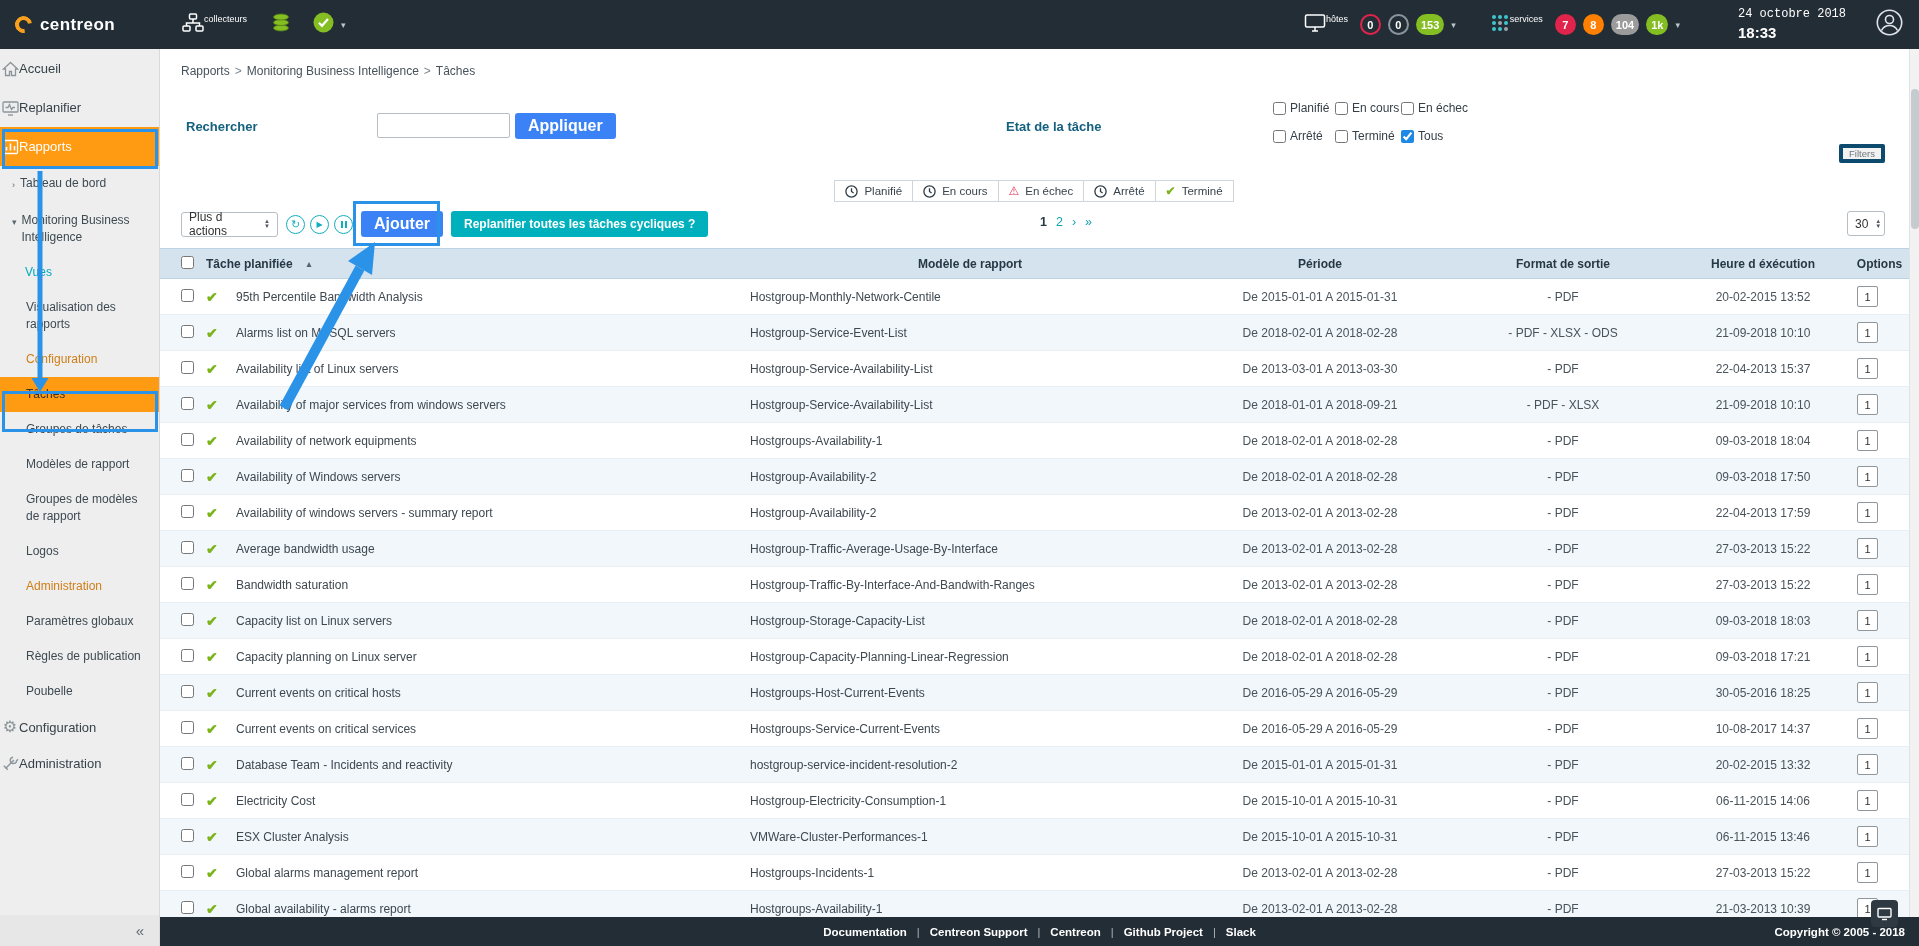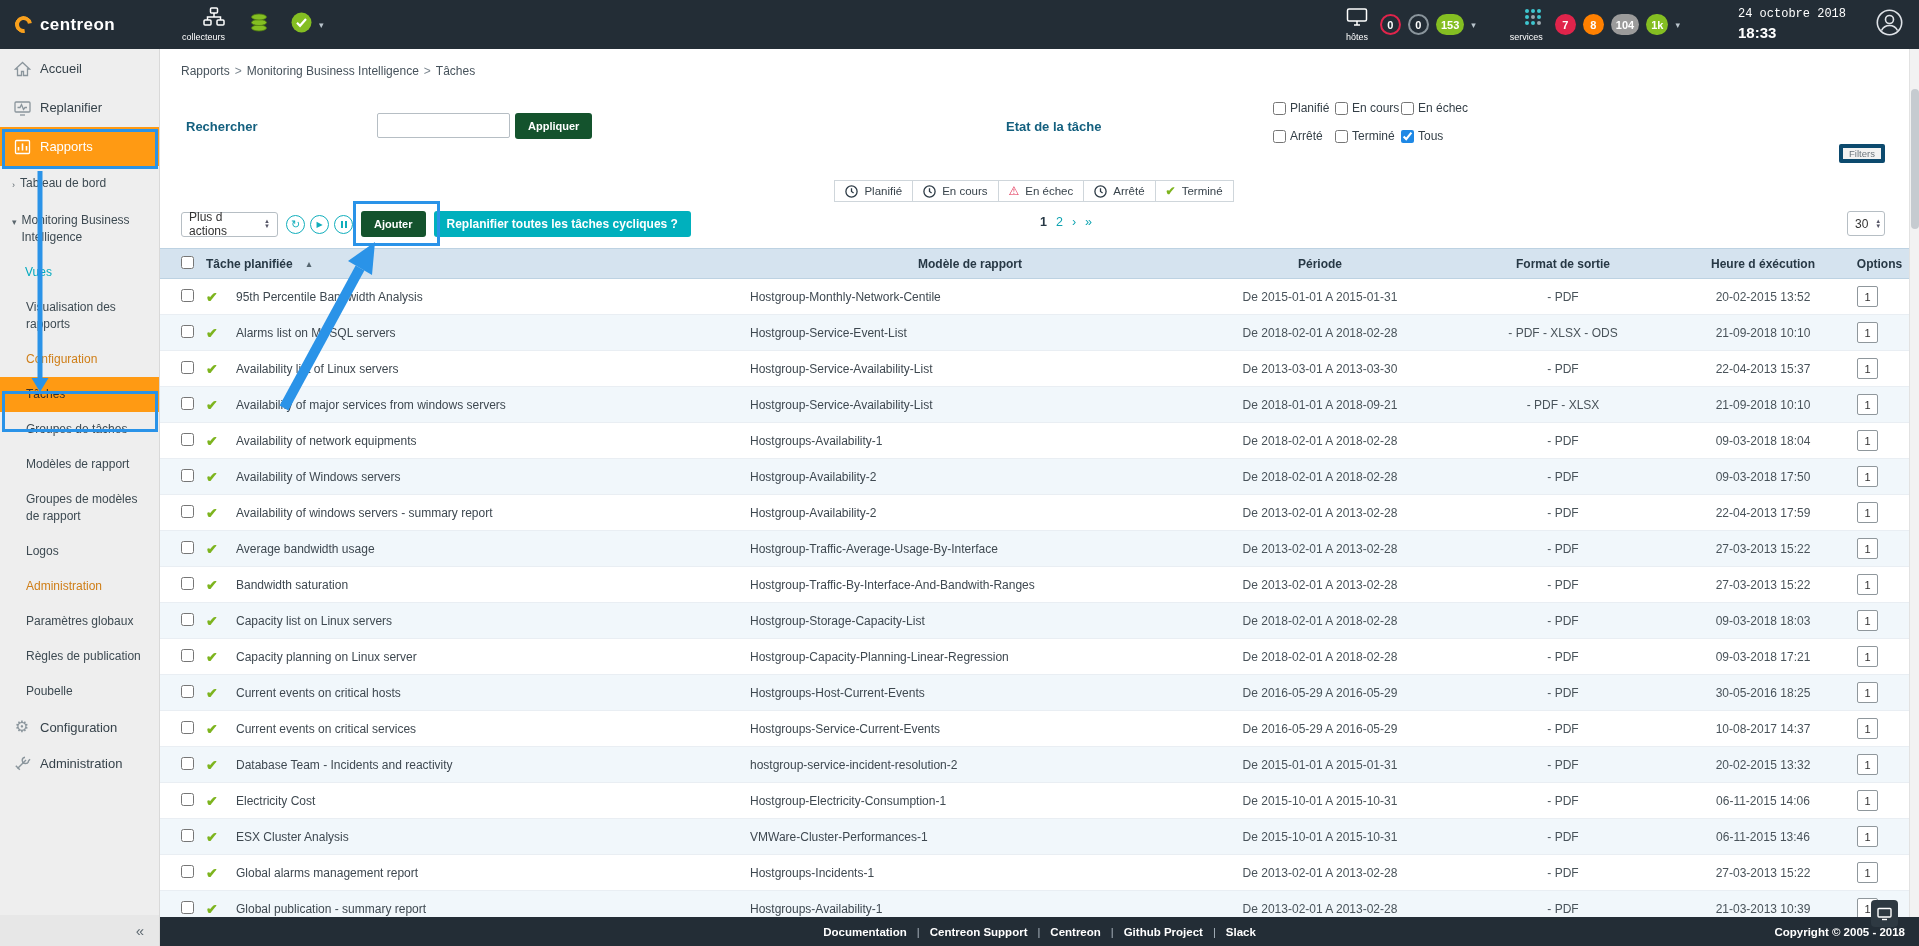--- a/index.html
+++ b/index.html
@@ -4,42 +4,42 @@
 <style>
   *{margin:0;padding:0;box-sizing:border-box;}
   html,body{width:1919px;height:946px;overflow:hidden;font-family:"Liberation Sans",sans-serif;background:#fff;}
   body{position:relative;}
 
   
   #topbar{position:absolute;left:0;top:0;width:1919px;height:49px;background:#232d36;display:flex;align-items:center;color:#fff;z-index:10;}
   .brand{width:160px;height:100%;display:flex;align-items:center;gap:8px;padding-left:15px;cursor:pointer;}
   .brand-c{width:17px;height:17px;border:4px solid #f8a01d;border-right-color:transparent;border-radius:50%;transform:rotate(35deg);}
   .brand-t{font-size:17px;font-weight:bold;letter-spacing:.4px;}
-  .tb-col{display:flex;flex-direction:column;align-items:flex-end;margin-left:22px;cursor:pointer;}
+  .tb-col{display:flex;flex-direction:row;align-items:flex-start;margin-left:22px;cursor:pointer;}
   .tb-label{font-size:9px;margin-top:1px;color:#fff;}
   .tb-ok{display:flex;align-items:center;margin-left:22px;cursor:pointer;}
   .badges{display:flex;align-items:center;gap:7px;margin-left:12px;}
   .badge{min-width:21px;height:21px;border-radius:11px;display:flex;align-items:center;justify-content:center;font-size:11px;font-weight:bold;color:#fff;padding:0 5px;cursor:pointer;}
   .ring-red{border:2px solid #e0244b;}
   .ring-gray{border:2px solid #8a959c;}
   .pill-green{background:#84be22;}
   .solid-red{background:#e0244b;}
   .solid-orange{background:#ff8000;}
   .solid-gray{background:#9b9b9b;}
   .chev{color:#b9c4cc;font-size:9px;margin-left:7px;cursor:pointer;}
   .dt{margin-left:58px;line-height:1.3;}
   .dt .d1{font-size:12px;font-family:Liberation Mono, monospace;}
   .dt .d2{font-size:15px;font-weight:bold;}
   .avatar{margin:0 16px 0 30px;cursor:pointer;display:flex;}
   #hosts-cluster{margin-left:auto;}
   #services-cluster{margin-left:34px;}
 
   
   #sidebar{position:absolute;left:0;top:49px;bottom:0;width:160px;background:#eeeeee;border-right:1px solid #d9d9d9;overflow:hidden;z-index:5;}
-  .sb-item{display:flex;align-items:center;gap:9px;height:39px;padding-left:13px;font-size:13px;color:#36424a;cursor:pointer;}
+  .sb-item{display:flex;align-items:center;height:39px;padding-left:1px;font-size:13px;color:#36424a;cursor:pointer;}
   .sb-item .ic{width:18px;display:flex;align-items:center;justify-content:center;color:#8a959c;}
   .sb-item.active{background:#ff9a13;color:#fff;}
   .sb-item.active .ic{color:#fff;}
   .mi{display:flex;align-items:flex-start;padding:9px 8px 9px 26px;font-size:12px;line-height:17px;color:#3d4a52;cursor:pointer;}
   .mi .chv{margin-left:-14px;margin-right:5px;font-size:9px;color:#5b666d;padding-top:2px;}
   .mi.teal{color:#00a9bf;padding-left:25px;}
   .mi.heading{color:#cf7e17;}
   .mi.active{background:#ff9a13;color:#35302a;}
   .sb-bottom .sb-item{height:36px;}
   #sb-collapse{position:absolute;bottom:0;left:0;width:100%;height:31px;display:flex;align-items:center;justify-content:flex-end;padding-right:15px;color:#5f6a72;font-size:15px;cursor:pointer;background:#e7e7e7;}
@@ -47,21 +47,21 @@
   
   #content{position:absolute;left:160px;top:49px;width:1749px;bottom:29px;background:#fff;overflow:hidden;}
   .bc{position:absolute;left:21px;top:15px;font-size:12px;color:#46525b;}
   .bc .part{cursor:pointer;}
   .bc .sep{margin:0 5px;color:#7c8790;}
   .flabel{position:absolute;font-weight:bold;font-size:13px;color:#14607f;}
   #search-label{left:26px;top:70px;}
   #state-label{left:846px;top:70px;}
   #search-input{position:absolute;left:217px;top:64px;width:133px;height:25px;border:1px solid #b6bec4;border-radius:2px;padding:0 6px;font-size:12px;}
   #apply-btn{position:absolute;left:355px;top:64px;height:26px;}
-  .btn-green{background:#14532d;color:#fff;font-weight:bold;font-size:11px;border:none;border-radius:3px;padding:0 13px;cursor:pointer;height:26px;}
+  .btn-green{background:#3b82f6;color:#fff;font-weight:bold;font-size:16px;border:none;border-radius:3px;padding:0 13px;cursor:pointer;height:26px;}
   .btn-teal{background:#00b0bd;color:#fff;font-weight:bold;font-size:12px;border:none;border-radius:3px;padding:0 13px;cursor:pointer;height:26px;}
   #state-checks{position:absolute;left:1113px;top:52px;display:grid;grid-template-columns:62px 66px auto;row-gap:14px;font-size:12px;color:#343f47;}
   .chk{display:flex;align-items:center;gap:4px;cursor:pointer;white-space:nowrap;}
   .chk input{width:13px;height:13px;accent-color:#1e88e5;cursor:pointer;}
   #filters-btn{position:absolute;right:24px;top:95px;width:46px;height:19px;background:#f2f2f2;border:4px solid #0c4a6e;border-radius:2px;font-size:9.5px;color:#6d767d;cursor:pointer;}
   #legend{position:absolute;left:0;top:131px;width:100%;display:flex;justify-content:center;}
   .lchip{display:flex;align-items:center;gap:6px;border:1px solid #cfd6db;background:#fff;padding:0 10px;height:22px;font-size:11.5px;color:#39444c;margin-left:-1px;}
   .wrn{color:#e0244b;font-size:12px;}
   .chkmk{color:#7db41e;font-weight:bold;font-size:12px;}
 
@@ -599,21 +599,21 @@
           <div class="tc c-namecell">Global alarms management report</div>
           <div class="tc c-tpl">Hostgroups-Incidents-1</div>
           <div class="tc c-mid">De 2013-02-01 A 2013-02-28</div>
           <div class="tc c-mid">- PDF</div>
           <div class="tc c-mid">27-03-2013 15:22</div>
           <div class="tc c-opt"><input class="opt" type="text" value="1" style=""></div>
         </div>
         <div class="trow alt">
           <div class="tc c-check"><input type="checkbox" style=""></div>
           <div class="tc c-status"><span class="okmk">✔</span></div>
-          <div class="tc c-namecell">Global publication - summary report</div>
+          <div class="tc c-namecell">Global availability - alarms report</div>
           <div class="tc c-tpl">Hostgroups-Availability-1</div>
           <div class="tc c-mid">De 2013-02-01 A 2013-02-28</div>
           <div class="tc c-mid">- PDF</div>
           <div class="tc c-mid">21-03-2013 10:39</div>
           <div class="tc c-opt"><input class="opt" type="text" value="1" style=""></div>
         </div>
       </div>
   </div>
 </main>
 

